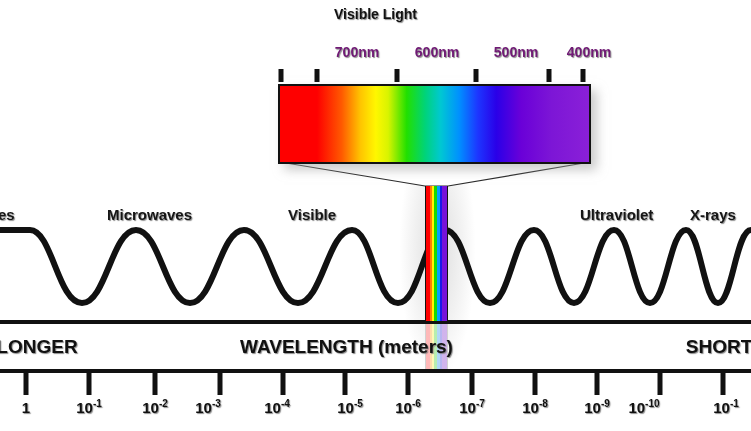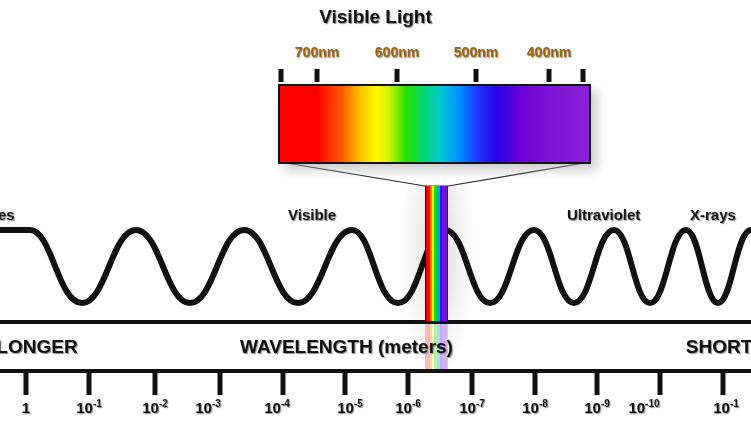--- a/index.html
+++ b/index.html
@@ -7,29 +7,29 @@
        font-family:"Liberation Sans",sans-serif;}
 
   #stage{position:absolute;left:0;top:0;width:751px;height:431px;overflow:hidden;}
 
   
   .sh{ text-shadow: 1px 1px 1px rgba(120,120,120,0.85); }
 
   
   #title{
     position:absolute; left:0; top:6px; width:751px;
-    text-align:center; font-size:19px; font-weight:bold; color:#111;
+    text-align:center; font-size:14px; font-weight:bold; color:#111;
     letter-spacing:0px;
   }
 
   
   #nm-scale{ position:absolute; left:278px; top:44px; width:312px; height:38px; }
   .nm-label{
-    position:absolute; top:0px; font-size:14px; font-weight:bold; color:#a16207;
-    transform:translateX(-50%); white-space:nowrap;
+    position:absolute; top:0px; font-size:14px; font-weight:bold; color:#701a75;
+    transform:translateX(-50%); white-space:nowrap;margin-left:40px;
   }
   .nm-tick{
     position:absolute; bottom:0px; width:5px; height:13px; background:#111;
     transform:translateX(-50%);
   }
 
   
   #spectrum-box{
     position:absolute; left:278px; top:84px; width:313px; height:80px;
     border:2px solid #111; box-sizing:border-box;
@@ -148,22 +148,23 @@
   <div id="spectrum-box"></div>
 
   <svg id="funnel" viewBox="0 0 751 30" preserveAspectRatio="none">
     <polygon points="280,2 590,2 448,26 425,26" fill="#ffffff" stroke="#2b2b2b" stroke-width="1.2"></polygon>
   </svg>
 
   <div id="beam"></div>
   <div id="beam-faded"></div>
 
   <div class="band-label sh" style="left:-2px">es</div>
+  <div class="band-label sh" style="left:107px">Microwaves</div>
   <div class="band-label sh" style="left:288px">Visible</div>
-  <div class="band-label sh" style="left:567px">Ultraviolet</div>
+  <div class="band-label sh" style="left:580px">Ultraviolet</div>
   <div class="band-label sh" style="left:690px">X-rays</div>
 
   <svg id="wave" viewBox="0 0 751 95" preserveAspectRatio="none">
     <path d="
       M -40,5
       C -22,5 -18,5 -6,5
       C 10,5 14,5 30,5
       C 52,5 58,78 82,78
       C 106,78 112,5 136,5
       C 160,5 166,78 190,78

